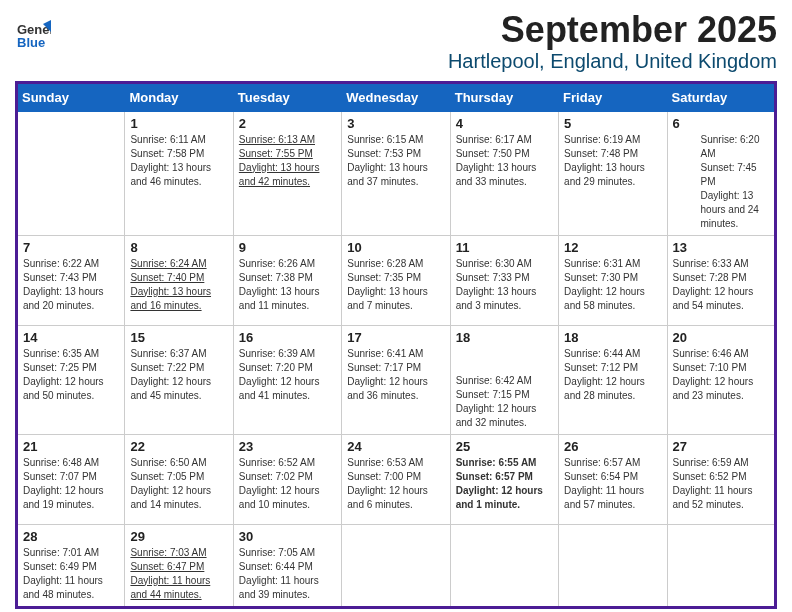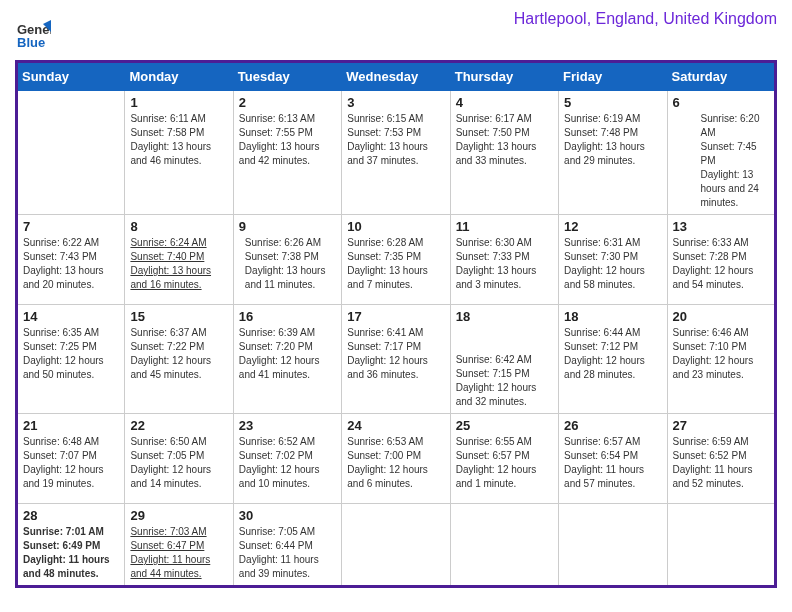--- a/index.html
+++ b/index.html
@@ -25,22 +25,22 @@
     .title-block {
       text-align: right;
     }
     .month-title {
       font-size: 36px;
       font-weight: bold;
       color: #222;
       line-height: 1.1;
     }
     .location {
-      font-size: 16px;
-      color: #6d28d9;
+      font-size: 20px;
+      color: #0c4a6e;
     }
     .calendar {
       width: 100%;
       border-collapse: collapse;
       border: 3px solid #4c1d95;
     }
     .calendar th {
       background-color: #1565c0;
       color: #fff;
       font-size: 13px;
@@ -86,20 +86,21 @@
     <div style="display:flex;align-items:center;gap:2px;">
       <svg width="36" height="36" viewBox="0 0 36 36">
         <rect x="0" y="0" width="36" height="36" fill="white"></rect>
         <text x="2" y="18" font-size="13" font-weight="bold" fill="#333" font-family="Arial">General</text>
         <polygon points="28,8 36,4 36,16" fill="#1565c0"></polygon>
         <text x="2" y="31" font-size="13" font-weight="bold" fill="#1565c0" font-family="Arial">Blue</text>
       </svg>
     </div>
   </div>
   <div class="title-block">
+    <div class="month-title">September 2025</div>
     <div class="location">Hartlepool, England, United Kingdom</div>
   </div>
 </div>
 
 <table class="calendar">
   <thead>
     <tr id="weekday-header">
         <th>Sunday</th>
         <th>Monday</th>
         <th>Tuesday</th>
@@ -113,21 +114,21 @@
       <tr>
         <td class="empty-cell"></td>
         <td>
           <span class="day-number">1</span>
           <div class="day-info" style="white-space: pre-line;">Sunrise: 6:11 AM
 Sunset: 7:58 PM
 Daylight: 13 hours and 46 minutes.</div>
         </td>
         <td>
           <span class="day-number">2</span>
-          <div class="day-info" style="white-space: pre-line;">Sunrise: 6:13 AM
+          <div class="day-info" style="white-space: pre-line; text-decoration: underline;">Sunrise: 6:13 AM
 Sunset: 7:55 PM
 Daylight: 13 hours and 42 minutes.</div>
         </td>
         <td>
           <span class="day-number">3</span>
           <div class="day-info" style="white-space: pre-line;">Sunrise: 6:15 AM
 Sunset: 7:53 PM
 Daylight: 13 hours and 37 minutes.</div>
         </td>
         <td>
@@ -157,21 +158,21 @@
 Daylight: 13 hours and 20 minutes.</div>
         </td>
         <td>
           <span class="day-number">8</span>
           <div class="day-info" style="white-space: pre-line; text-decoration: underline;">Sunrise: 6:24 AM
 Sunset: 7:40 PM
 Daylight: 13 hours and 16 minutes.</div>
         </td>
         <td>
           <span class="day-number">9</span>
-          <div class="day-info" style="white-space: pre-line; margin-left: 6px;">Sunrise: 6:26 AM
+          <div class="day-info" style="white-space: pre-line;">Sunrise: 6:26 AM
 Sunset: 7:38 PM
 Daylight: 13 hours and 11 minutes.</div>
         </td>
         <td>
           <span class="day-number">10</span>
           <div class="day-info" style="white-space: pre-line;">Sunrise: 6:28 AM
 Sunset: 7:35 PM
 Daylight: 13 hours and 7 minutes.</div>
         </td>
         <td>
@@ -257,41 +258,41 @@
 Daylight: 12 hours and 10 minutes.</div>
         </td>
         <td>
           <span class="day-number">24</span>
           <div class="day-info" style="white-space: pre-line;">Sunrise: 6:53 AM
 Sunset: 7:00 PM
 Daylight: 12 hours and 6 minutes.</div>
         </td>
         <td>
           <span class="day-number">25</span>
-          <div class="day-info" style="white-space: pre-line;">Sunrise: 6:55 AM
+          <div class="day-info" style="white-space: pre-line; font-weight: bold;">Sunrise: 6:55 AM
 Sunset: 6:57 PM
 Daylight: 12 hours and 1 minute.</div>
         </td>
         <td>
           <span class="day-number">26</span>
           <div class="day-info" style="white-space: pre-line;">Sunrise: 6:57 AM
 Sunset: 6:54 PM
 Daylight: 11 hours and 57 minutes.</div>
         </td>
         <td>
           <span class="day-number">27</span>
           <div class="day-info" style="white-space: pre-line;">Sunrise: 6:59 AM
 Sunset: 6:52 PM
 Daylight: 11 hours and 52 minutes.</div>
         </td>
       </tr>
       <tr>
         <td>
           <span class="day-number">28</span>
-          <div class="day-info" style="white-space: pre-line; font-weight: bold;">Sunrise: 7:01 AM
+          <div class="day-info" style="white-space: pre-line;">Sunrise: 7:01 AM
 Sunset: 6:49 PM
 Daylight: 11 hours and 48 minutes.</div>
         </td>
         <td>
           <span class="day-number">29</span>
           <div class="day-info" style="white-space: pre-line; text-decoration: underline;">Sunrise: 7:03 AM
 Sunset: 6:47 PM
 Daylight: 11 hours and 44 minutes.</div>
         </td>
         <td>

